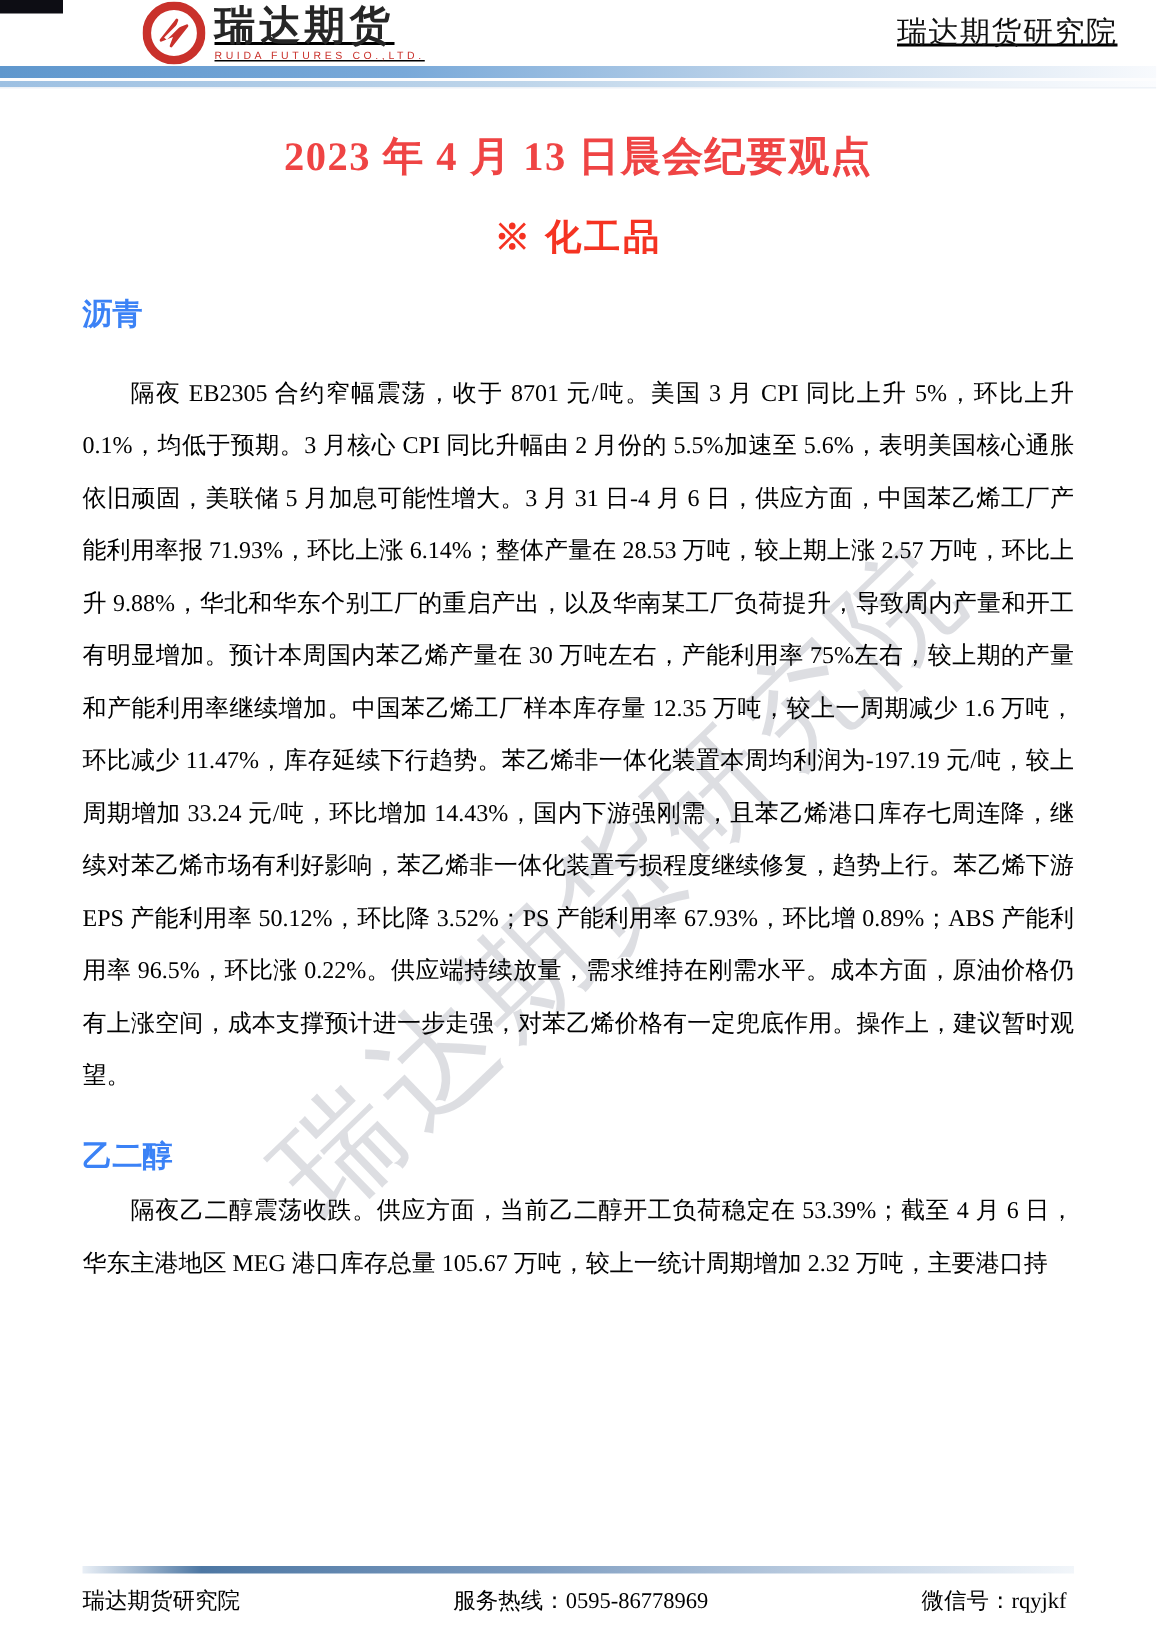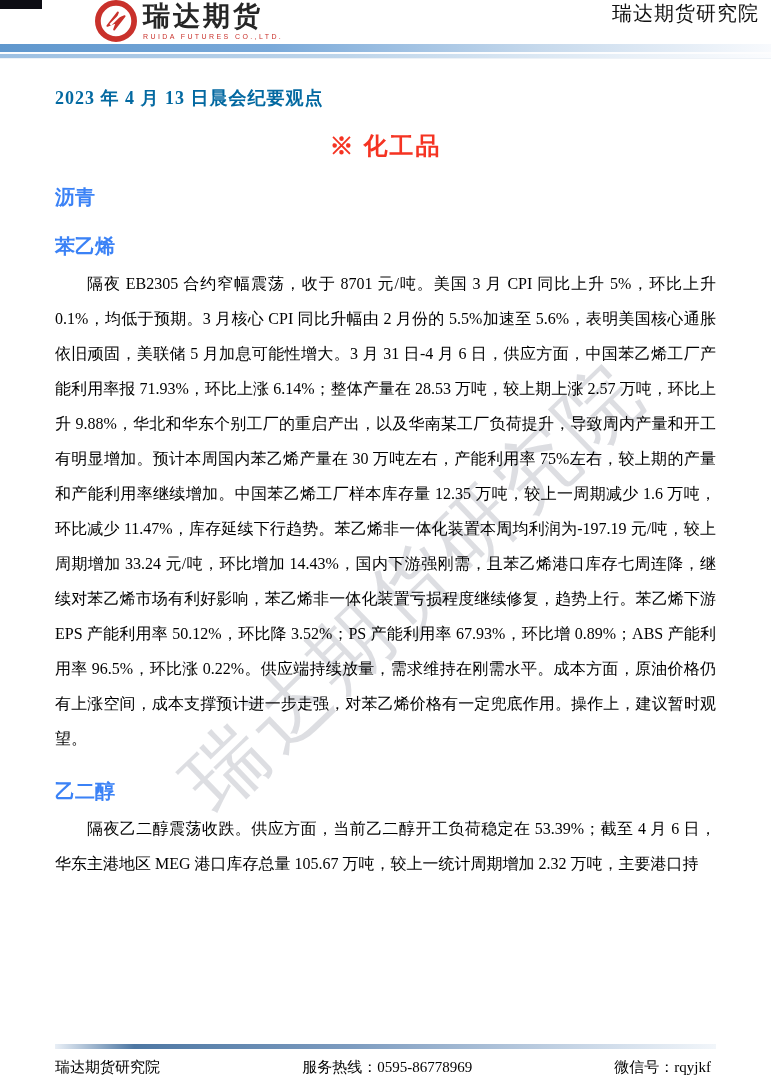--- a/index.html
+++ b/index.html
@@ -10,22 +10,22 @@
     overflow:hidden;
     font-family:"Liberation Serif","DejaVu Serif",serif;
     color:#000;
   }
   
   .corner-bar{position:absolute;top:0;left:0;width:42px;height:9px;background:#0d0d14;}
 
   
   .header{
     position:absolute;top:0;left:0;right:0;height:44px;
-    display:flex;align-items:flex-start;justify-content:space-between;
-    padding:0 12px 0 95px;box-sizing:border-box;
+    display:flex;align-items:center;justify-content:space-between;
+    padding:0 26px 0 95px;box-sizing:border-box;text-decoration:underline;
   }
   .logo{display:flex;align-items:center;gap:6px;}
   .logo-icon{width:42px;height:42px;flex:0 0 auto;}
   .logo-text{display:flex;flex-direction:column;line-height:1;}
   .logo-cn{
     font-family:"Liberation Sans","DejaVu Sans",sans-serif;
     font-size:27px;font-weight:bold;color:#262626;letter-spacing:3px;
   }
   .logo-en{
     font-family:"Liberation Sans","DejaVu Sans",sans-serif;
@@ -44,23 +44,24 @@
   .rule-band3{height:1px;background:#eef2f7;}
 
   
   .main{
     position:absolute;top:62px;left:0;right:0;
     padding:24px 55px 0 55px;
     z-index:1;
   }
   .report-title{
     margin:0;
-    font-size:18px;font-weight:bold;
+    text-align:center;
+    font-size:27px;font-weight:bold;
     letter-spacing:1px;
-    color:#0369a1;
+    color:#ef4444;
   }
   .category{
     margin-top:20px;
     text-align:center;
     font-size:24px;font-weight:bold;
     color:#f53322;
     letter-spacing:2px;
   }
   .section{margin-top:22px;}
   .section h2{
@@ -140,21 +141,20 @@
 
   <main class="main">
     <h1 class="report-title">2023 年 4 月 13 日晨会纪要观点</h1>
     <div class="category">※ 化工品</div>
 
     <section class="section">
       <h2>沥青</h2>
     </section>
 
     <section class="section">
-      <h2>苯乙烯</h2>
       <p>隔夜 EB2305 合约窄幅震荡，收于 8701 元/吨。美国 3 月 CPI 同比上升 5%，环比上升 0.1%，均低于预期。3 月核心 CPI 同比升幅由 2 月份的 5.5%加速至 5.6%，表明美国核心通胀依旧顽固，美联储 5 月加息可能性增大。3 月 31 日-4 月 6 日，供应方面，中国苯乙烯工厂产能利用率报 71.93%，环比上涨 6.14%；整体产量在 28.53 万吨，较上期上涨 2.57 万吨，环比上升 9.88%，华北和华东个别工厂的重启产出，以及华南某工厂负荷提升，导致周内产量和开工有明显增加。预计本周国内苯乙烯产量在 30 万吨左右，产能利用率 75%左右，较上期的产量和产能利用率继续增加。中国苯乙烯工厂样本库存量 12.35 万吨，较上一周期减少 1.6 万吨，环比减少 11.47%，库存延续下行趋势。苯乙烯非一体化装置本周均利润为-197.19 元/吨，较上周期增加 33.24 元/吨，环比增加 14.43%，国内下游强刚需，且苯乙烯港口库存七周连降，继续对苯乙烯市场有利好影响，苯乙烯非一体化装置亏损程度继续修复，趋势上行。苯乙烯下游 EPS 产能利用率 50.12%，环比降 3.52%；PS 产能利用率 67.93%，环比增 0.89%；ABS 产能利用率 96.5%，环比涨 0.22%。供应端持续放量，需求维持在刚需水平。成本方面，原油价格仍有上涨空间，成本支撑预计进一步走强，对苯乙烯价格有一定兜底作用。操作上，建议暂时观望。</p>
     </section>
 
     <section class="section">
       <h2>乙二醇</h2>
       <p>隔夜乙二醇震荡收跌。供应方面，当前乙二醇开工负荷稳定在 53.39%；截至 4 月 6 日，华东主港地区 MEG 港口库存总量 105.67 万吨，较上一统计周期增加 2.32 万吨，主要港口持</p>
     </section>
   </main>
 
   <footer class="footer">

